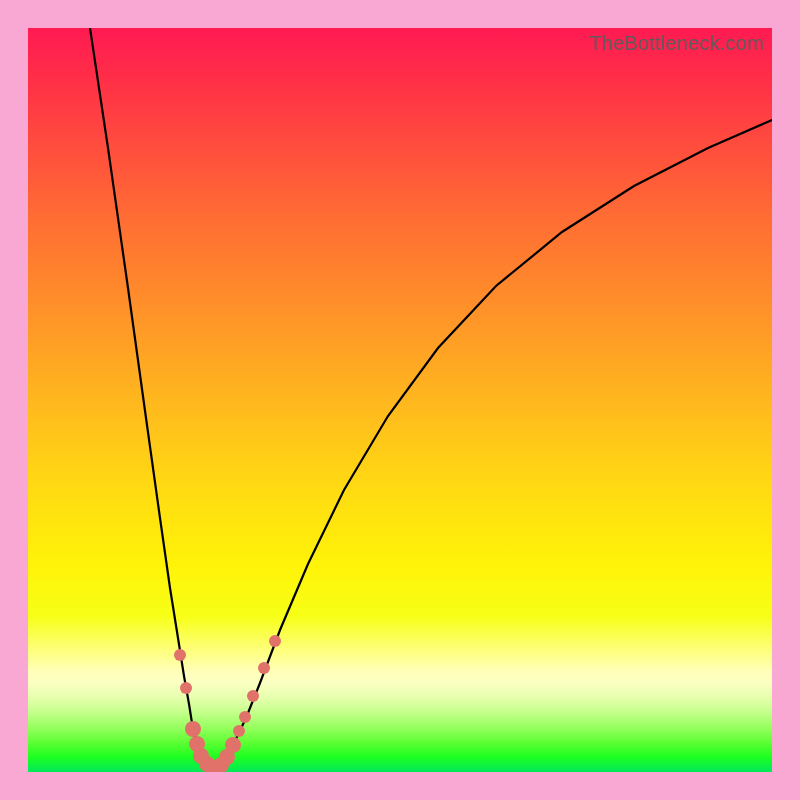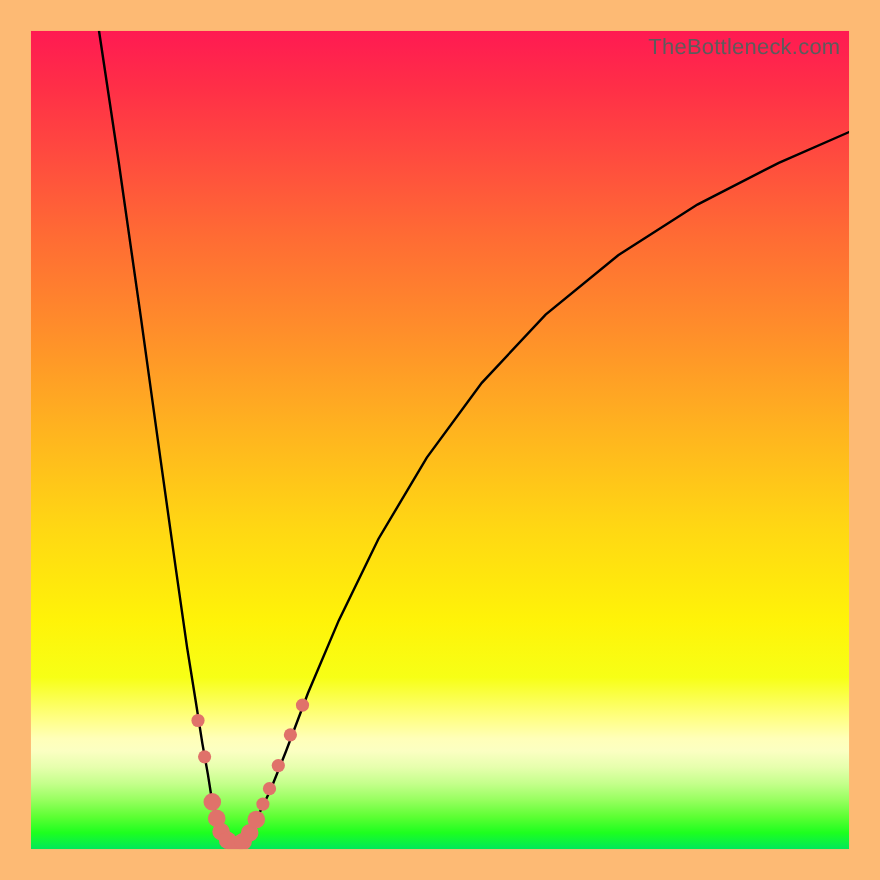--- a/index.html
+++ b/index.html
@@ -10,21 +10,21 @@
     overflow: hidden;
     background: #000;
     font-family: Arial, Helvetica, sans-serif;
   }
   .frame {
     position: absolute;
     left: 0;
     top: 0;
     width: 800px;
     height: 800px;
-    background: #fdba74;
+    background: #f9a8d4;
   }
   .plot {
     position: absolute;
     left: 28px;
     top: 28px;
     width: 744px;
     height: 744px;
     overflow: hidden;
   }
   .gradient {

